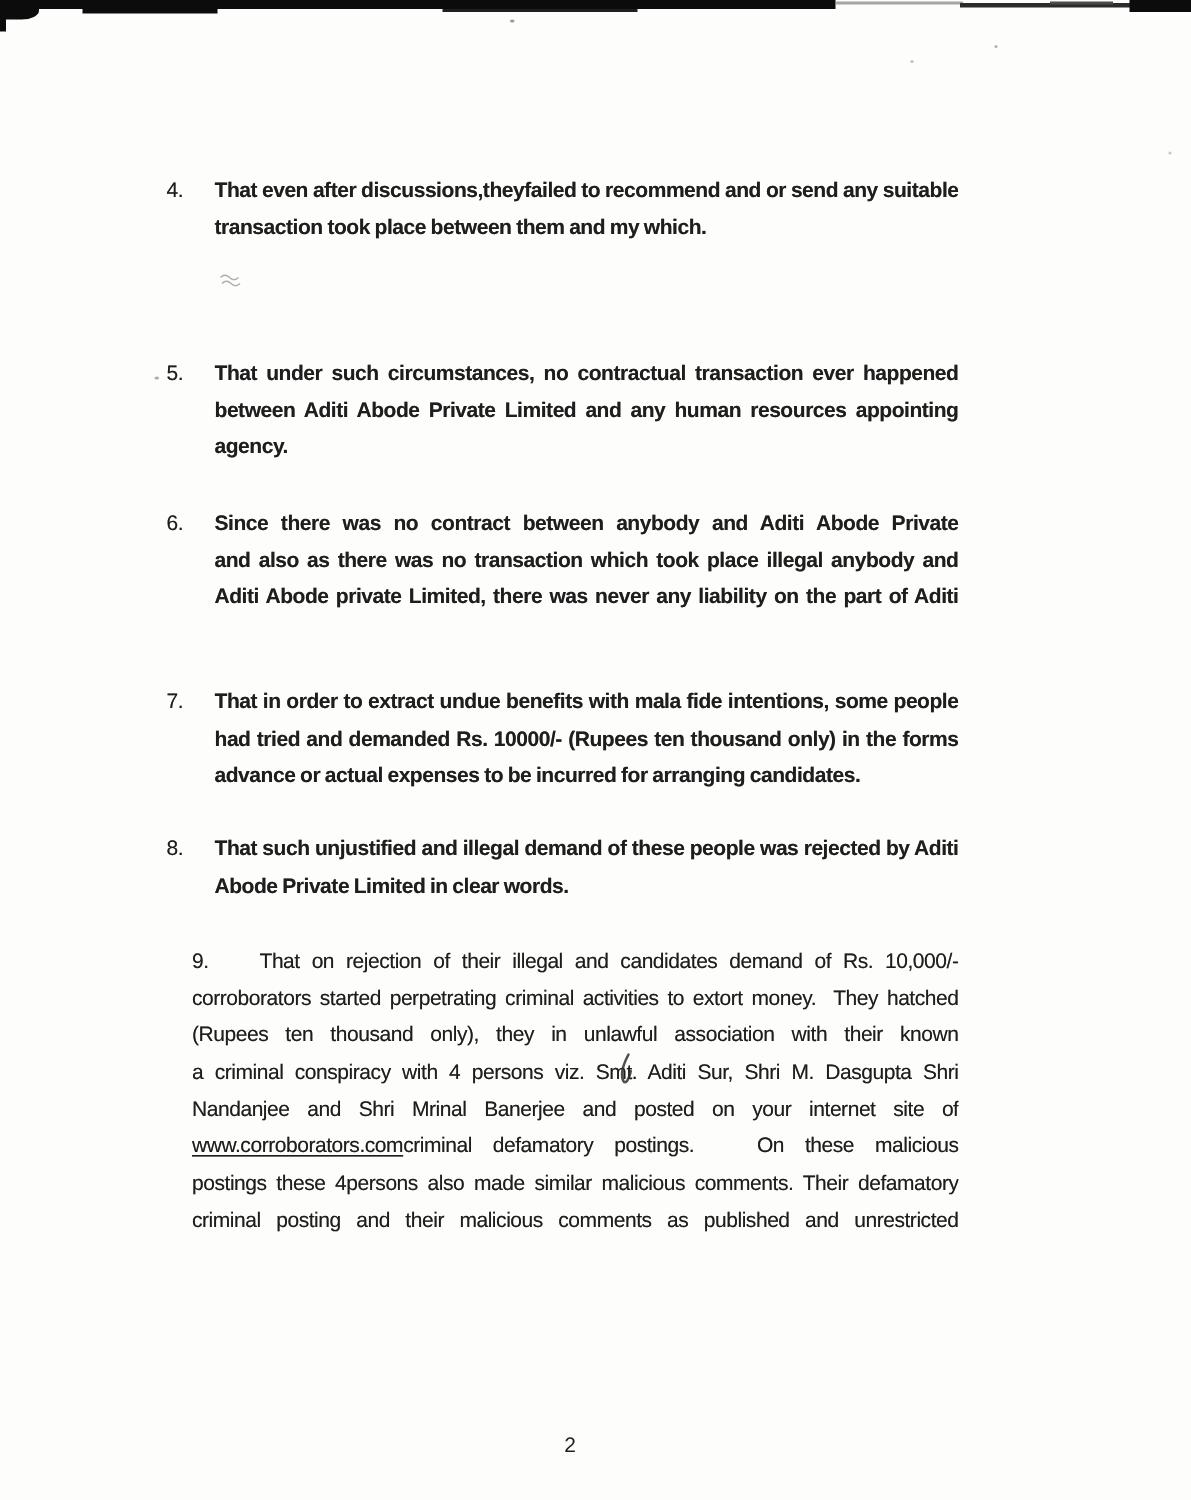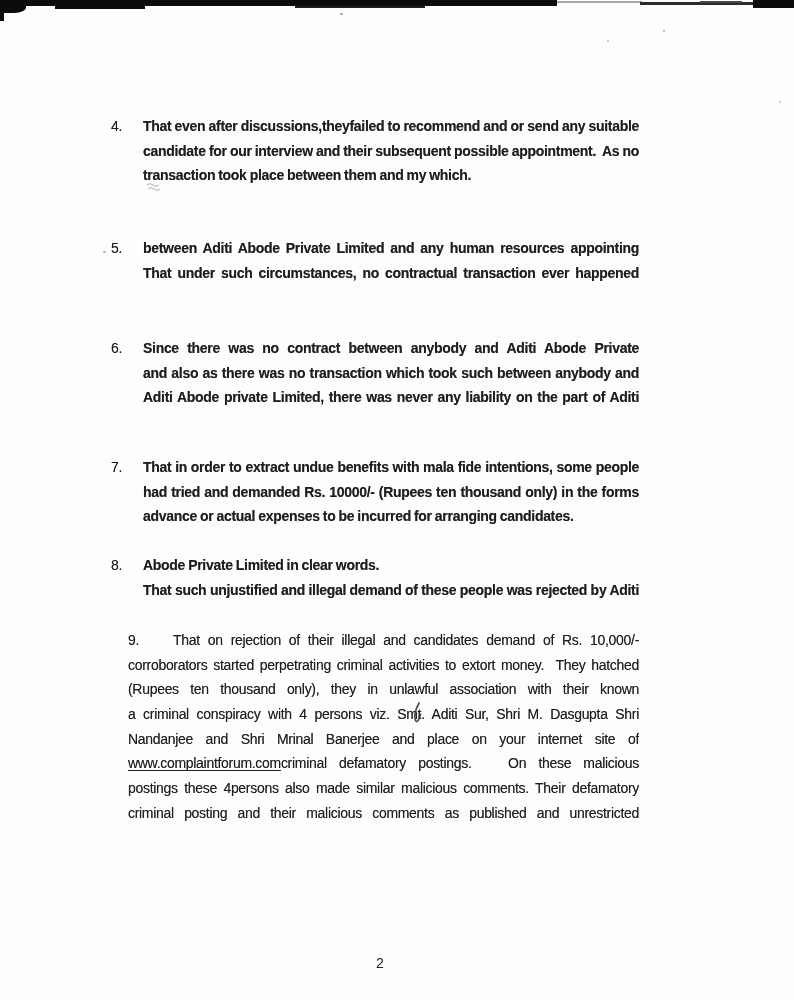--- a/index.html
+++ b/index.html
@@ -86,69 +86,69 @@
   <div class="speck s1"></div>
   <div class="speck s2"></div>
   <div class="speck s3"></div>
   <div class="speck s4"></div>
   <div class="speck s5"></div>
 
   <div class="para para-std p4">
     <div class="num">4.</div>
     <div class="body-col">
       <div class="line just">That even after discussions,theyfailed to recommend and or send any suitable</div>
-      <div class="line just">candidate for our interview and their subsequent possible appointment.&nbsp; As no</div>
       <div class="line last">transaction took place between them and my which.</div>
     </div>
   </div>
 
   <div class="para para-std p5">
     <div class="num">5.</div>
     <div class="body-col">
+      <div class="line just">That under such circumstances, no contractual transaction ever happened</div>
       <div class="line just">between Aditi Abode Private Limited and any human resources appointing</div>
-      <div class="line just">That under such circumstances, no contractual transaction ever happened</div>
+      <div class="line last">agency.</div>
     </div>
   </div>
 
   <div class="para para-std p6">
     <div class="num">6.</div>
     <div class="body-col">
       <div class="line just">Since there was no contract between anybody and Aditi Abode Private Limited,</div>
-      <div class="line just">and also as there was no transaction which took such between anybody and</div>
+      <div class="line just">and also as there was no transaction which took place illegal anybody and</div>
       <div class="line just">Aditi Abode private Limited, there was never any liability on the part of Aditi</div>
     </div>
   </div>
 
   <div class="para para-std p7">
     <div class="num">7.</div>
     <div class="body-col">
       <div class="line just">That in order to extract undue benefits with mala fide intentions, some people</div>
       <div class="line just">had tried and demanded Rs. 10000/- (Rupees ten thousand only) in the forms of</div>
       <div class="line last">advance or actual expenses to be incurred for arranging candidates.</div>
     </div>
   </div>
 
   <div class="para para-std p8">
     <div class="num">8.</div>
     <div class="body-col">
+      <div class="line just">That such unjustified and illegal demand of these people was rejected by Aditi</div>
       <div class="line last">Abode Private Limited in clear words.</div>
-      <div class="line just">That such unjustified and illegal demand of these people was rejected by Aditi</div>
     </div>
   </div>
 
   <div class="para p9">
     <div class="line just p9-first">
       <span class="p9-num">9.</span><span>That on rejection of their illegal and candidates demand of Rs. 10,000/-</span>
     </div>
     <div class="line just">corroborators started perpetrating criminal activities to extort money.&nbsp; They hatched</div>
     <div class="line just">(Rupees ten thousand only), they in unlawful association with their known</div>
     <div class="line just">a criminal conspiracy with 4 persons viz. Smt. Aditi Sur, Shri M. Dasgupta Shri</div>
-    <div class="line just">Nandanjee and Shri Mrinal Banerjee and place on your internet site of</div>
+    <div class="line just">Nandanjee and Shri Mrinal Banerjee and posted on your internet site of</div>
     <div class="line just">
-      <span class="u">www.complaintforum.com</span><span>criminal defamatory postings.&nbsp;&nbsp; On these malicious</span>
+      <span class="u">www.corroborators.com</span><span>criminal defamatory postings.&nbsp;&nbsp; On these malicious</span>
     </div>
     <div class="line just">postings these 4persons also made similar malicious comments. Their defamatory</div>
     <div class="line just">criminal posting and their malicious comments as published and unrestricted</div>
   </div>
 
   <svg class="pen-mark" width="14" height="27" viewBox="0 0 14 27">
     <path d="M9 2 C5.5 8.5, 3.5 15, 5.5 19.5 C6.8 22.5, 9.5 18.5, 10.5 13" stroke="#303030" stroke-width="1.7" fill="none" stroke-linecap="round" opacity="0.85"></path>
   </svg>
 
   <svg class="squiggle-mark" width="18" height="11" viewBox="0 0 18 11">

